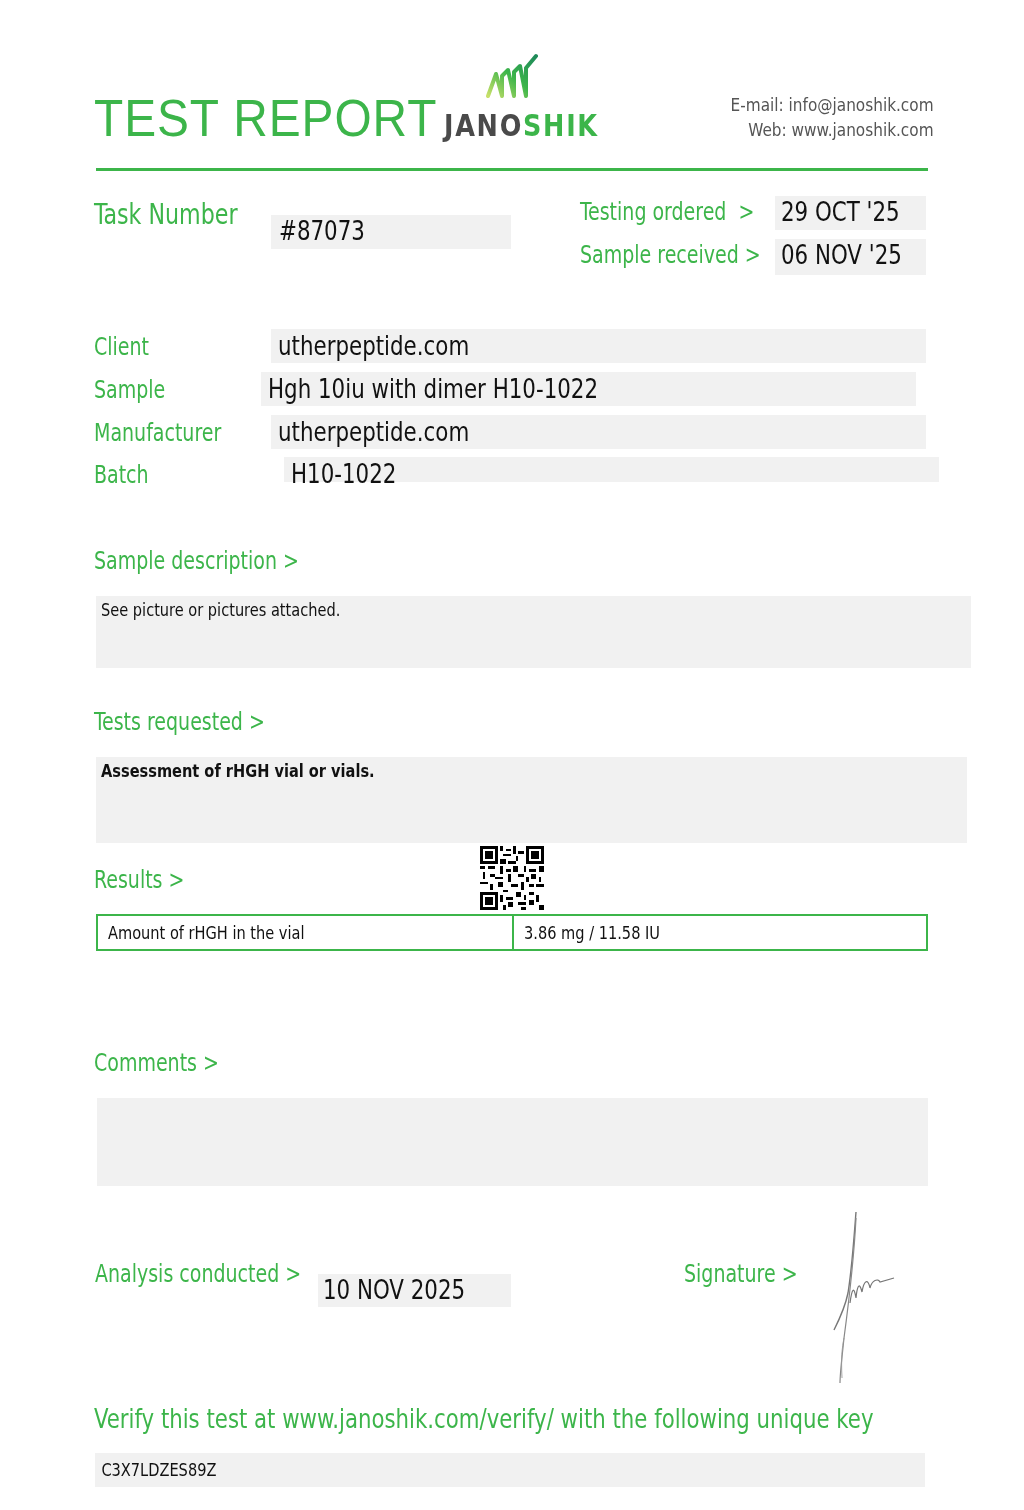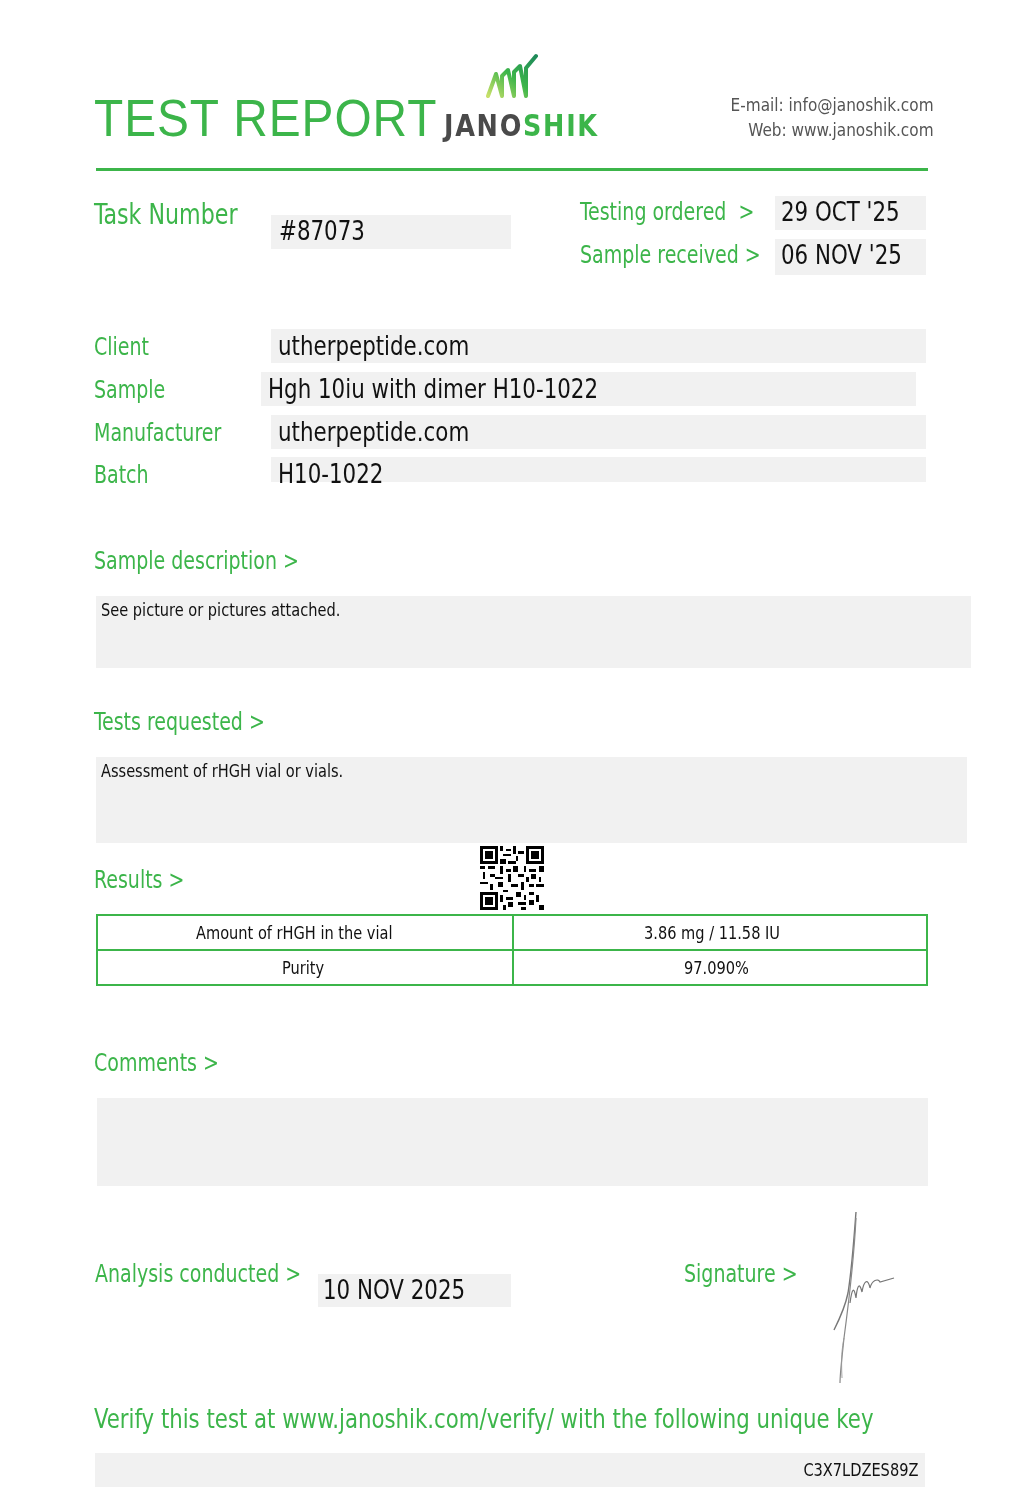--- a/index.html
+++ b/index.html
@@ -13,27 +13,27 @@
                font-family: "DejaVu Sans", sans-serif; transform: scaleX(0.85); transform-origin: left; }
   .logo-text .dark { color: #4a4a4a; }
   .logo-text .light { color: #3cb54a; }
   .contact { right: 90px; top: 93px; font-size: 17px; color: #555; text-align: right; line-height: 25px;
              font-family: "DejaVu Sans", sans-serif; transform: scaleX(0.9); transform-origin: right; }
   .rule { left: 96px; top: 168px; width: 832px; height: 3px; background: #3cb54a; }
   .lbl { color: #3cb54a; font-size: 24px; transform: scaleX(0.88); transform-origin: left; white-space: nowrap; }
   .val { color: #111; font-size: 27px; transform: scaleX(0.88); transform-origin: left; white-space: nowrap; }
   .sec { color: #3cb54a; font-size: 24px; transform: scaleX(0.88); transform-origin: left; white-space: nowrap; }
   .small { font-size: 18px; color: #111; transform: scaleX(0.9); transform-origin: left; white-space: nowrap; }
-  table.results { position: absolute; left: 96px; top: 914px; width: 832px; border-collapse: collapse; text-align: center; }
+  table.results { position: absolute; left: 96px; top: 914px; width: 832px; border-collapse: collapse; }
   table.results td { border: 2px solid #3cb54a; height: 33px; padding: 0 10px; font-size: 18px; }
   table.results td span { display: inline-block; transform: scaleX(0.9); transform-origin: left; white-space: nowrap; }
   table.results td.c1 { width: 394px; }
   .verify { left: 94px; top: 1403px; font-size: 27px; color: #3cb54a; white-space: nowrap;
             transform: scaleX(0.876); transform-origin: left; }
-  .key { left: 95px; top: 1453px; width: 830px; height: 34px; background: #f1f1f1; text-align: right; line-height: 34px; font-size: 18px; }
+  .key { left: 95px; top: 1453px; width: 830px; height: 34px; background: #f1f1f1; text-align: left; line-height: 34px; font-size: 18px; }
   .key span { display: inline-block; transform: scaleX(0.9); }
 </style>
 </head>
 <body>
 
 <div class="abs title">TEST REPORT</div>
 
 <div class="abs" style="left:444px; top:52px; width:140px; height:90px;">
   <svg width="60" height="52" viewBox="0 0 60 52" style="position:absolute; left:40px; top:0;">
     <defs>
@@ -81,31 +81,31 @@
 <div class="field" style="left:261px; top:372px; width:655px; height:34px;">
   <div class="val" style="position:absolute; left:7px; top:1px;">Hgh 10iu with dimer H10-1022</div>
 </div>
 
 <div class="abs lbl" style="left:94px; top:419px;">Manufacturer</div>
 <div class="field" style="left:271px; top:415px; width:655px; height:34px;">
   <div class="val" style="position:absolute; left:7px; top:1px;">utherpeptide.com</div>
 </div>
 
 <div class="abs lbl" style="left:94px; top:461px;">Batch</div>
-<div class="field" style="left:271px; top:457px; width:655px; height:25px;">
+<div class="field" style="left:284px; top:457px; width:655px; height:25px;">
   <div class="val" style="position:absolute; left:7px; top:1px;">H10-1022</div>
 </div>
 
 <div class="abs sec" style="left:94px; top:547px;">Sample description &gt;</div>
 <div class="field" style="left:96px; top:596px; width:831px; height:72px;padding-left:44px;">
   <div class="small" style="position:absolute; left:5px; top:3px;">See picture or pictures attached.</div>
 </div>
 
 <div class="abs sec" style="left:94px; top:708px;">Tests requested &gt;</div>
-<div class="field" style="left:96px; top:757px; width:871px; height:86px;">
+<div class="field" style="left:96px; top:757px; width:871px; height:86px;font-weight:bold;">
   <div class="small" style="position:absolute; left:5px; top:3px;">Assessment of rHGH vial or vials.</div>
 </div>
 
 <div class="abs sec" style="left:94px; top:866px;">Results &gt;</div>
 
 <div class="abs" style="left:480px; top:846px; width:64px; height:64px;">
   <svg width="64" height="64" viewBox="0 0 25 25" shape-rendering="crispEdges">
     <rect width="25" height="25" fill="#fff"></rect>
     <g fill="#000">
       <rect x="0" y="0" width="7" height="7"></rect>
@@ -164,24 +164,20 @@
     </g>
   </svg>
 </div>
 
 <table class="results">
   <tbody>
       <tr>
     <td class="c1"><span>Amount of rHGH in the vial</span></td>
     <td><span>3.86 mg / 11.58 IU</span></td>
   </tr>
-  <tr>
-    <td class="c1"><span>Purity</span></td>
-    <td><span>97.090%</span></td>
-  </tr>
 </tbody>
   </table>
 
 <div class="abs sec" style="left:94px; top:1049px;">Comments &gt;</div>
 <div class="field" style="left:97px; top:1098px; width:831px; height:88px;">
   <div class="small" style="position:absolute; left:5px; top:3px;"></div>
 </div>
 
 <div class="abs sec" style="left:95px; top:1260px;">Analysis conducted &gt;</div>
 <div class="field" style="left:318px; top:1258px; width:193px; height:33px;margin-top:16px;">

